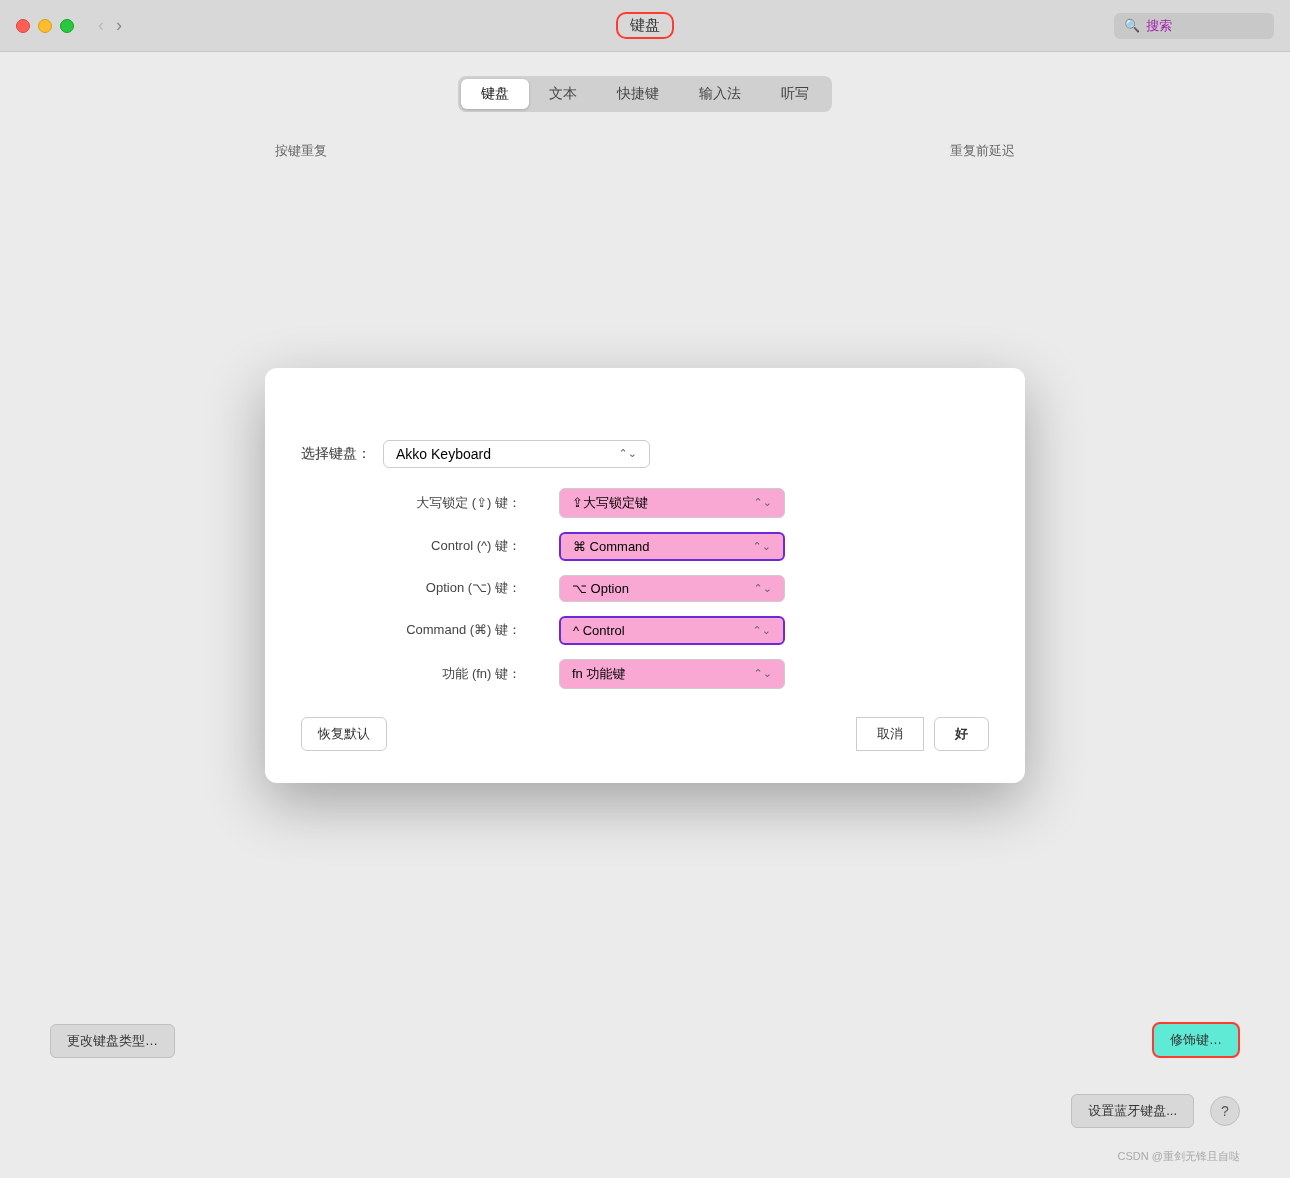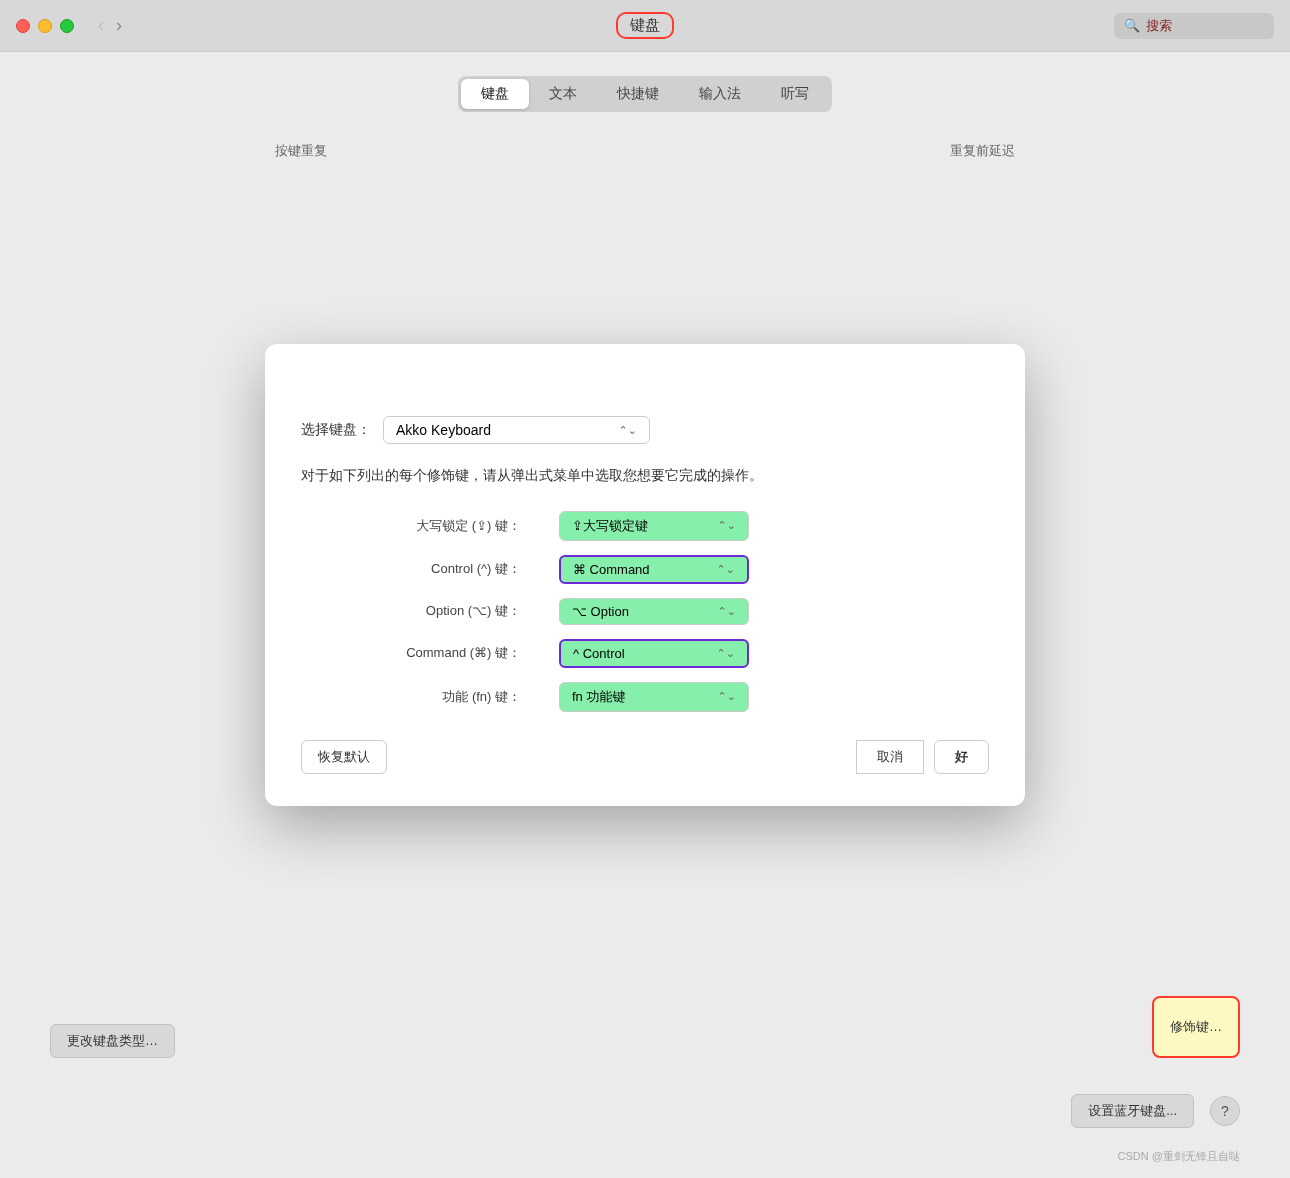--- a/index.html
+++ b/index.html
@@ -79,21 +79,21 @@
       width: 160px;
     }
 
     .search-icon-svg {
       color: #888;
       font-size: 13px;
     }
 
     .search-placeholder {
       font-size: 13px;
-      color: #7f1d1d;
+      color: #a21caf;
     }
 
     
     .main-content {
       background: #ebebeb;
       height: calc(1178px - 52px);
       display: flex;
       flex-direction: column;
       align-items: center;
       padding-top: 24px;
@@ -205,29 +205,29 @@
 
     .modifier-label {
       font-size: 13px;
       color: #444;
       text-align: right;
       width: 200px;
       margin-right: 16px;
     }
 
     .modifier-select {
-      background: #86efac;
+      background: #f9a8d4;
       border: 1px solid #ccc;
       border-radius: 6px;
       padding: 5px 12px;
       font-size: 13px;
       display: flex;
       align-items: center;
       justify-content: space-between;
-      width: 190px;
+      width: 226px;
       cursor: pointer;
       user-select: none;
     }
 
     .modifier-select.highlighted {
       border: 2px solid #6d28d9;
     }
 
     .select-arrow {
       color: #666;
@@ -286,24 +286,24 @@
       padding: 7px 16px;
       font-size: 13px;
       cursor: pointer;
       color: #333;
     }
 
     .bottom-right-btn {
       position: absolute;
       bottom: 120px;
       right: 50px;
-      background: #fef9c3;
+      background: #5eead4;
       border: 1px solid #c0c0c0;
       border-radius: 6px;
-      padding: 20px 16px;
+      padding: 7px 16px;
       font-size: 13px;
       cursor: pointer;
       color: #333;
       border: 2px solid #ff3b30;
       border-radius: 8px;
     }
 
     .bottom-right-group {
       position: absolute;
       bottom: 50px;
@@ -384,21 +384,20 @@
     <div class="modal">
 
       <div class="keyboard-select-row">
         <span class="keyboard-select-label">选择键盘：</span>
         <div class="keyboard-dropdown">
           <span>Akko Keyboard</span>
           <span class="select-arrow">⌃⌄</span>
         </div>
       </div>
 
-      <p class="description-text">对于如下列出的每个修饰键，请从弹出式菜单中选取您想要它完成的操作。</p>
 
       <div class="modifier-rows">
 
         <div class="modifier-row">
           <span class="modifier-label">大写锁定 (⇪) 键：</span>
           <div class="modifier-select">
             <span>⇪大写锁定键</span>
             <span class="select-arrow">⌃⌄</span>
           </div>
         </div>

